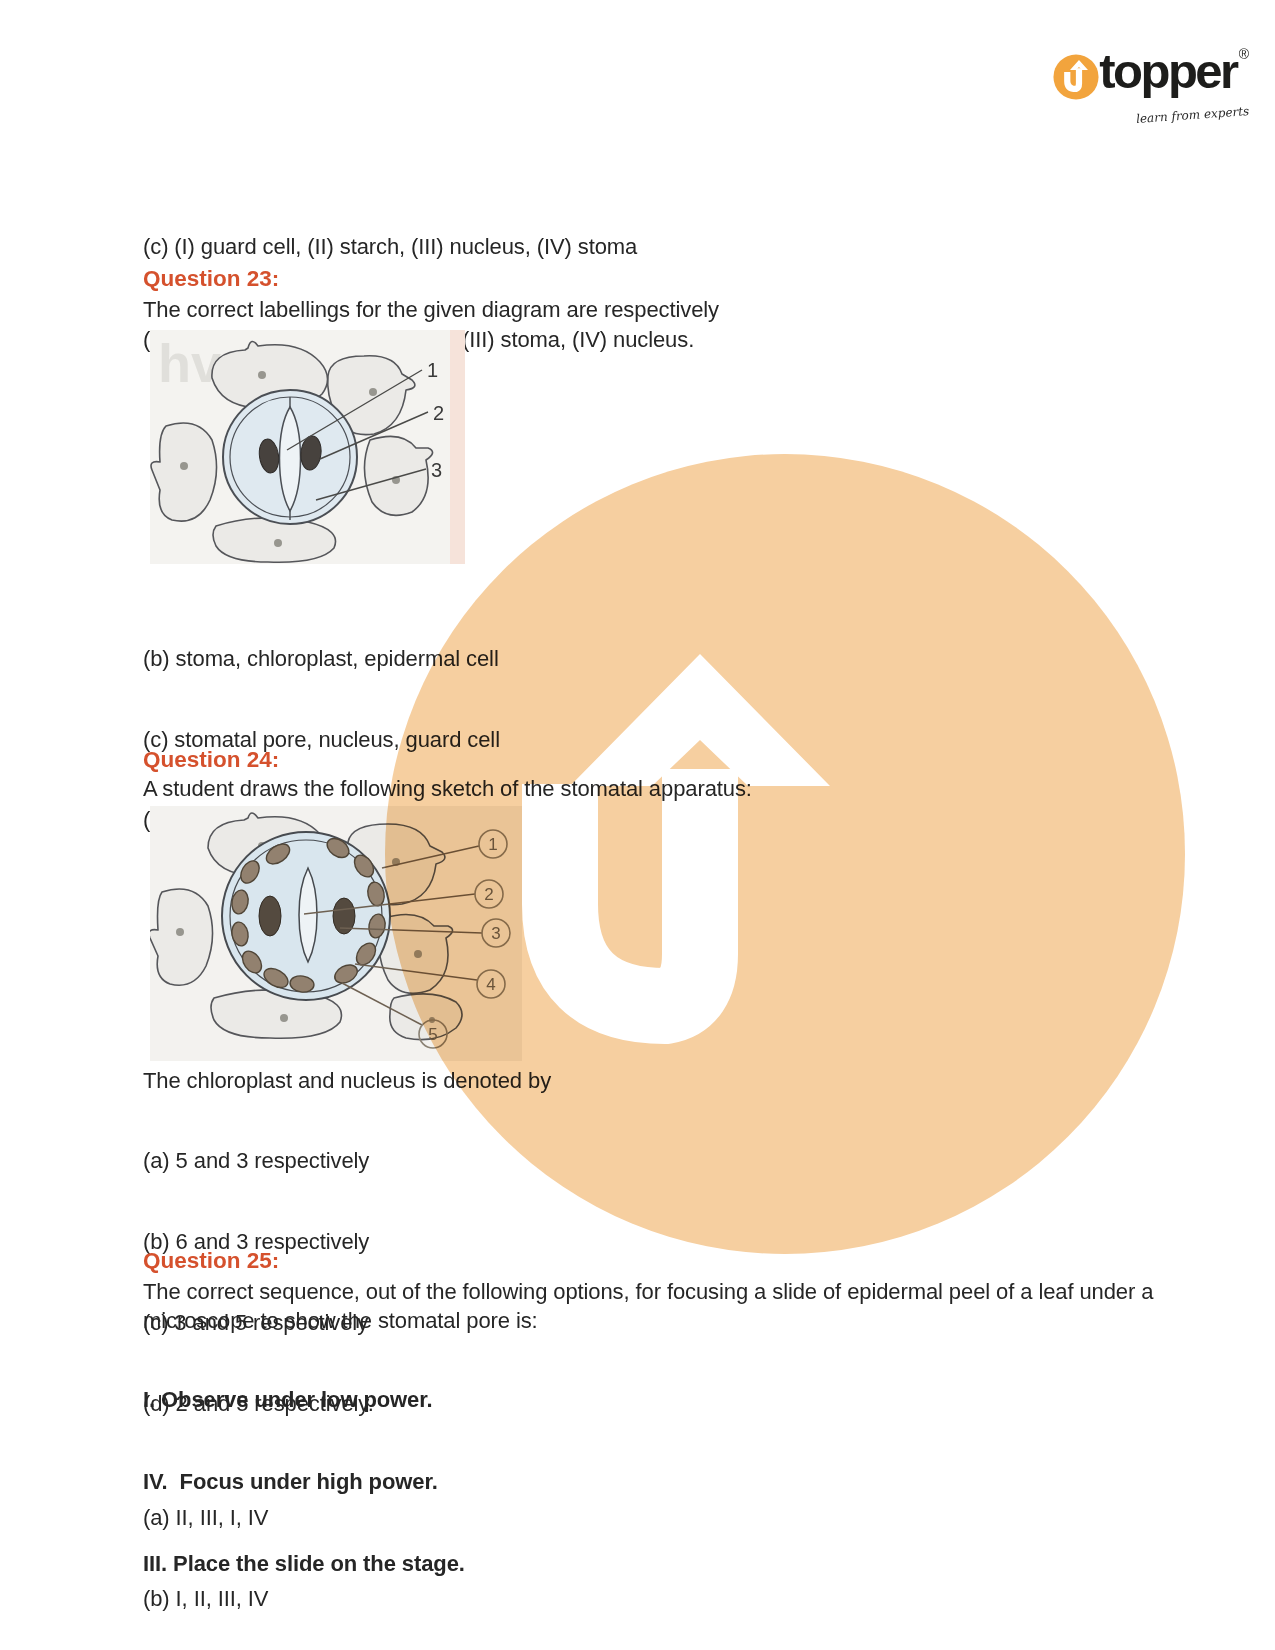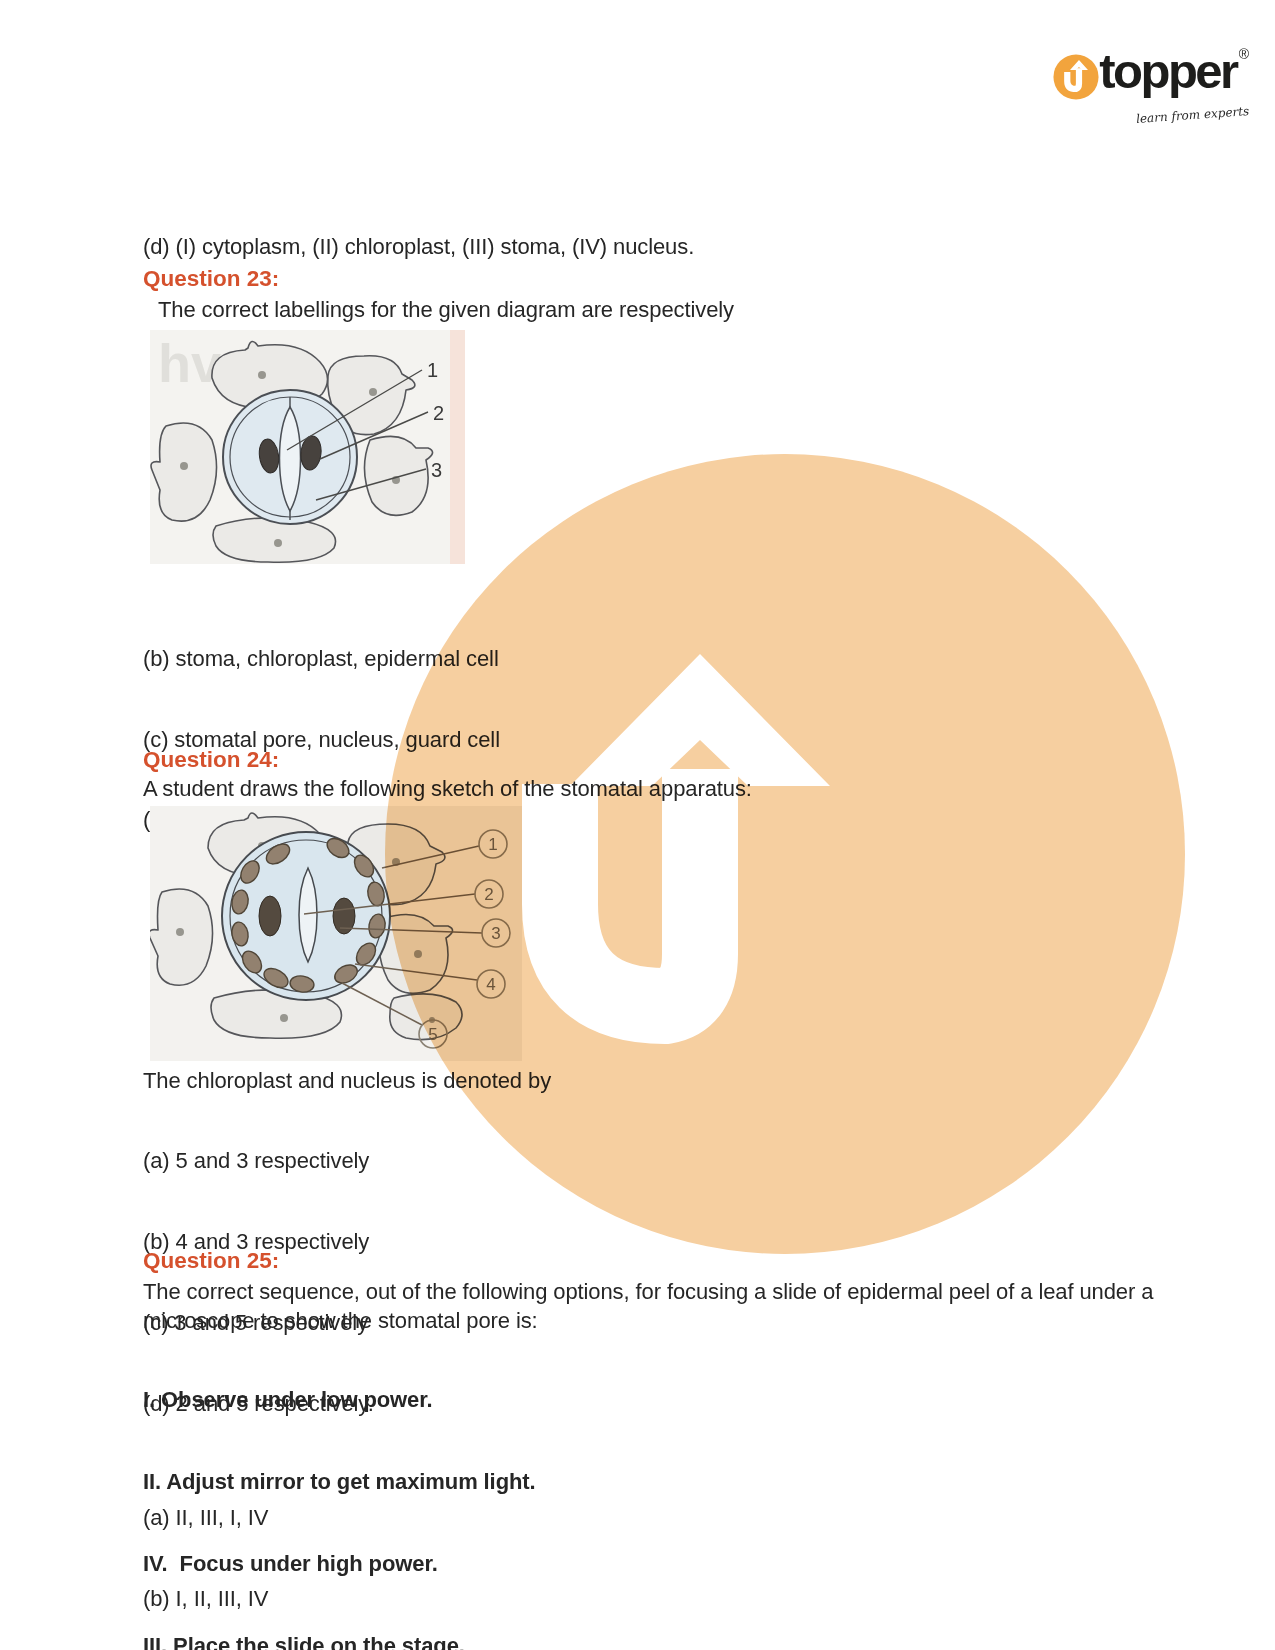--- a/index.html
+++ b/index.html
@@ -38,25 +38,26 @@
         <path d="M62,78 L62,118 Q62,152 100,152 Q113,148 113,128 L113,62" fill="none" stroke="#ffffff" stroke-width="27"></path>
         <polygon points="113,26 152,70 126,70 113,56 100,70 74,70" fill="#ffffff"></polygon>
       </svg>
       <span class="wordmark">topper</span>
       <span class="rmark">®</span>
     </div>
     <div class="tagline">learn from experts</div>
   </div>
 
   <div class="txt" style="left:143px;top:145px;line-height:31px;">
+    <div>(c) (I) guard cell, (II) starch, (III) nucleus, (IV) stoma</div>
     <div>(d) (I) cytoplasm, (II) chloroplast, (III) stoma, (IV) nucleus.</div>
   </div>
 
   <div class="qhead" style="left:143px;top:242px;">Question 23:</div>
-  <div class="txt" style="left:158px;top:273px;">The correct labellings for the given diagram are respectively</div>
+  <div class="txt" style="left:143px;top:273px;">The correct labellings for the given diagram are respectively</div>
 
   <svg class="diag" style="left:150px;top:306px;" width="315" height="234" viewBox="0 0 315 234">
     <rect x="0" y="0" width="315" height="234" fill="#f4f3f0"></rect>
     <rect x="300" y="0" width="15" height="234" fill="#f6e3da"></rect>
     <text x="8" y="52" font-size="54" font-weight="bold" fill="#dcdbd6" opacity="0.8">hv</text>
 
     <g fill="#ebeae7" stroke="#55565a" stroke-width="1.6" stroke-linejoin="round">
       <path d="M62,48 Q60,22 95,20 L98,18 Q101,6 108,16 Q150,10 170,32 Q184,48 172,64 Q155,80 118,78 Q72,80 62,48 Z"></path>
       <path d="M178,46 Q180,26 214,26 Q245,24 252,44 L262,50 Q270,58 256,60 Q252,96 224,104 Q196,108 186,86 Q176,64 178,46 Z"></path>
       <path d="M16,96 Q48,86 62,110 Q72,140 60,170 Q48,196 22,190 Q6,184 10,160 L2,140 Q-2,130 10,132 Q8,104 16,96 Z"></path>
@@ -167,30 +168,29 @@
       <text x="339" y="94">2</text>
       <text x="346" y="133">3</text>
       <text x="341" y="184">4</text>
       <text x="283" y="234">5</text>
     </g>
   </svg>
 
   <div class="txt" style="left:143px;top:1044px;">The chloroplast and nucleus is denoted by</div>
   <div class="txt optgroup29" style="left:143px;top:1072px;">
     <div>(a) 5 and 3 respectively</div>
-    <div>(b) 4 and 3 respectively</div>
+    <div>(b) 6 and 3 respectively</div>
     <div>(c) 3 and 5 respectively</div>
     <div>(d) 2 and 5 respectively.</div>
   </div>
 
   <div class="qhead" style="left:143px;top:1224px;">Question 25:</div>
   <div class="txt wrap" style="left:143px;top:1253px;width:1015px;line-height:29px;white-space:normal;">The correct sequence, out of the following options, for focusing a slide of epidermal peel of a leaf under a microscope to show the stomatal pore is:</div>
   <div class="txt steps" style="left:143px;top:1311px;">
     <div>I. Observe under low power.</div>
-    <div>II. Adjust mirror to get maximum light.</div>
     <div>IV.  Focus under high power.</div>
     <div>III. Place the slide on the stage.</div>
   </div>
   <div class="txt optgroup29" style="left:143px;top:1429px;">
     <div>(a) II, III, I, IV</div>
     <div>(b) I, II, III, IV</div>
   </div>
 
   <svg class="watermark" viewBox="0 0 1275 1650">
     <circle cx="785" cy="830" r="400" fill="#F6CFA0"></circle>

